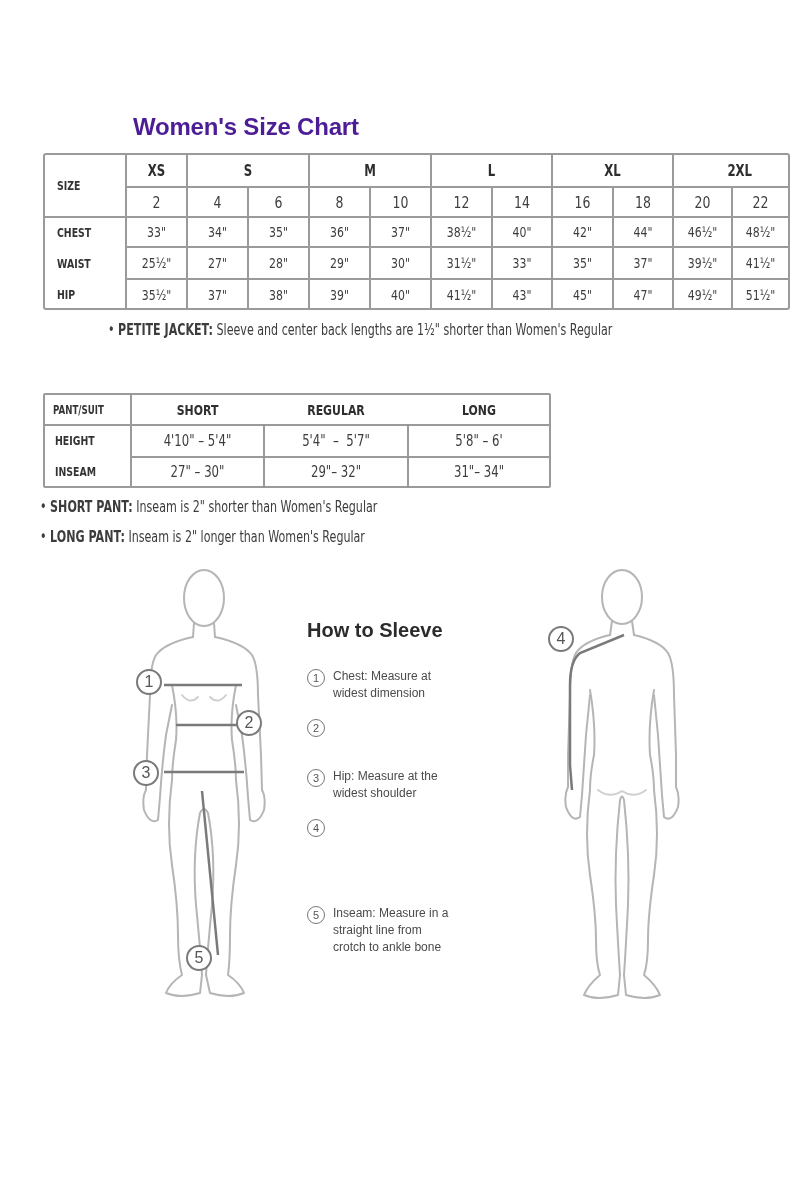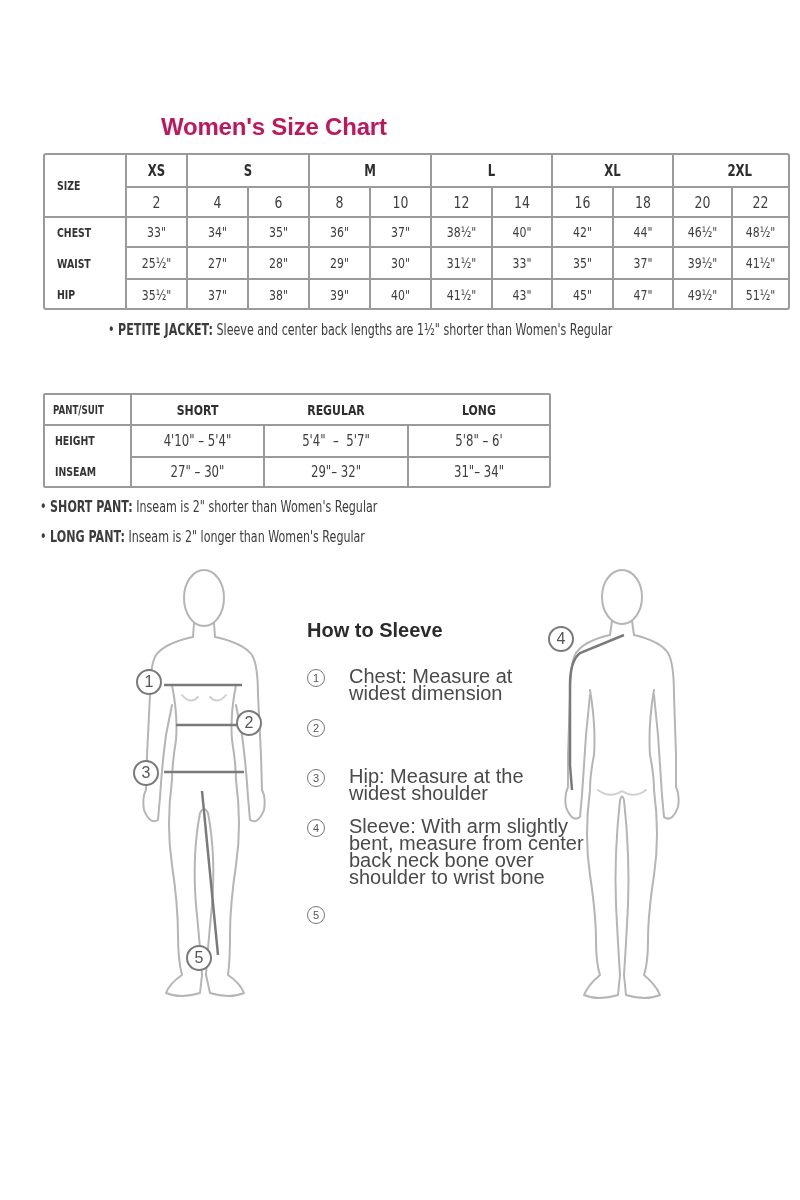--- a/index.html
+++ b/index.html
@@ -2,21 +2,21 @@
 <html><head>
 <meta charset="utf-8">
 <style>
   * { box-sizing: border-box; margin: 0; padding: 0; }
   html, body { width: 800px; height: 1200px; background: #ffffff; overflow: hidden; }
   body { position: relative; font-family: "Liberation Sans", sans-serif; color: #3a3a3a; }
 
   .title {
     position: absolute; left: 133px; top: 113px;
     font-family: "Liberation Sans", sans-serif; font-weight: bold;
-    font-size: 24px; color: #be185d; letter-spacing: -0.2px; margin-left: 28px;
+    font-size: 24px; color: #4c1d95; letter-spacing: -0.2px;
   }
 
   
   .size-table {
     position: absolute; left: 43px; top: 153px; width: 747px; height: 157px;
     border: 2px solid #9a9a9a; border-radius: 3px;
   }
   .cell {
     position: absolute; display: flex; align-items: center; justify-content: center;
     font-family: "DejaVu Sans", sans-serif; font-size: 14px; color: #3d3d3d;
@@ -47,21 +47,21 @@
     position: absolute; left: 307px; top: 619px; font-family: "Liberation Sans", sans-serif;
     font-weight: bold; font-size: 20px; color: #2b2b2b;
   }
   .step { position: absolute; left: 307px; display: flex; }
   .step-num {
     width: 18px; height: 18px; border: 1.5px solid #777; border-radius: 50%;
     font-size: 11px; display: flex; align-items: center; justify-content: center;
     color: #555; margin-top: 1px; flex-shrink: 0;
   }
   .step-text {
-    margin-left: 24px; font-family: "Liberation Sans", sans-serif; font-size: 20px;
+    margin-left: 8px; font-family: "Liberation Sans", sans-serif; font-size: 12px;
     line-height: 17px; color: #4a4a4a; white-space: pre-line;
   }
 
   .figure { position: absolute; }
   .badge {
     position: absolute; width: 26px; height: 26px; border: 2px solid #7a7a7a; border-radius: 50%;
     background: #fff; display: flex; align-items: center; justify-content: center;
     font-family: "Liberation Sans", sans-serif; font-size: 16px; color: #555;
   }
 </style>
@@ -235,27 +235,26 @@
 <div class="step" style="top:718px;">
   <div class="step-num">2</div>
 </div>
 <div class="step" style="top:768px;">
   <div class="step-num">3</div>
   <div class="step-text">Hip: Measure at the
 widest shoulder</div>
 </div>
 <div class="step" style="top:818px;">
   <div class="step-num">4</div>
-  <div class="step-text">Sleeve: With arm slightly
-bent, measure from center
-back neck bone over
-shoulder to wrist bone</div>
 </div>
 <div class="step" style="top:905px;">
   <div class="step-num">5</div>
+  <div class="step-text">Inseam: Measure in a
+straight line from
+crotch to ankle bone</div>
 </div>
 
 <div class="figure" style="left:540px; top:565px; width:170px; height:445px;">
   <svg width="170" height="445" viewBox="0 0 170 445">
     <g fill="none" stroke="#b5b5b5" stroke-width="2" stroke-linecap="round" stroke-linejoin="round">
       <ellipse cx="82" cy="32" rx="20" ry="27"></ellipse>
       <path d="M72 56 L70 70 M92 56 L94 70"></path>
       <path d="M70 70 Q44 76 36 88 Q30 98 30 130 L28 190 L28 222 Q24 230 26 242 Q32 258 40 252 L42 230 Q44 200 46 170 L50 130"></path>
       <path d="M94 70 Q120 76 128 88 Q134 98 134 130 L136 190 L136 222 Q140 230 138 242 Q132 258 124 252 L122 230 Q120 200 118 170 L114 130"></path>
       <path d="M50 125 Q56 160 54 190 Q50 210 50 225"></path>

